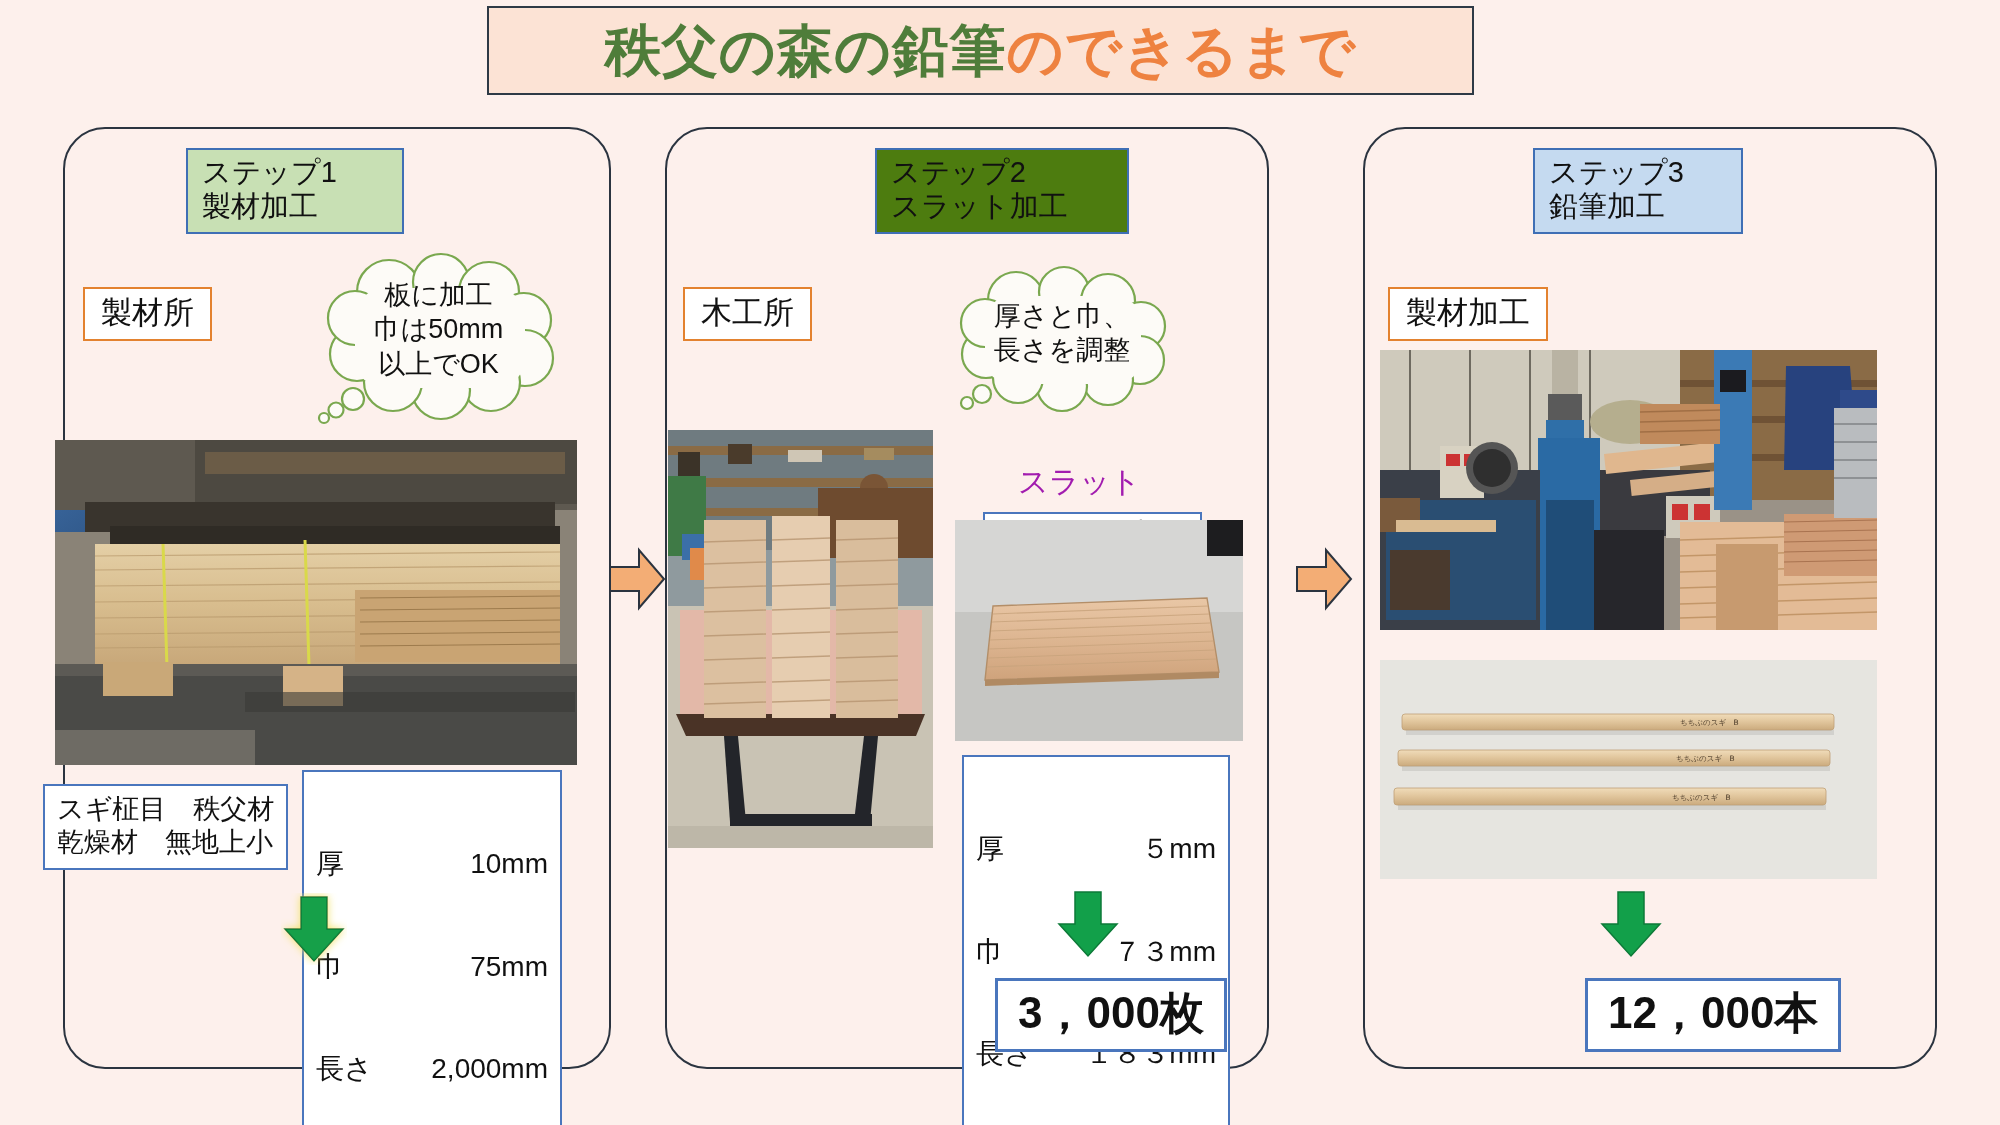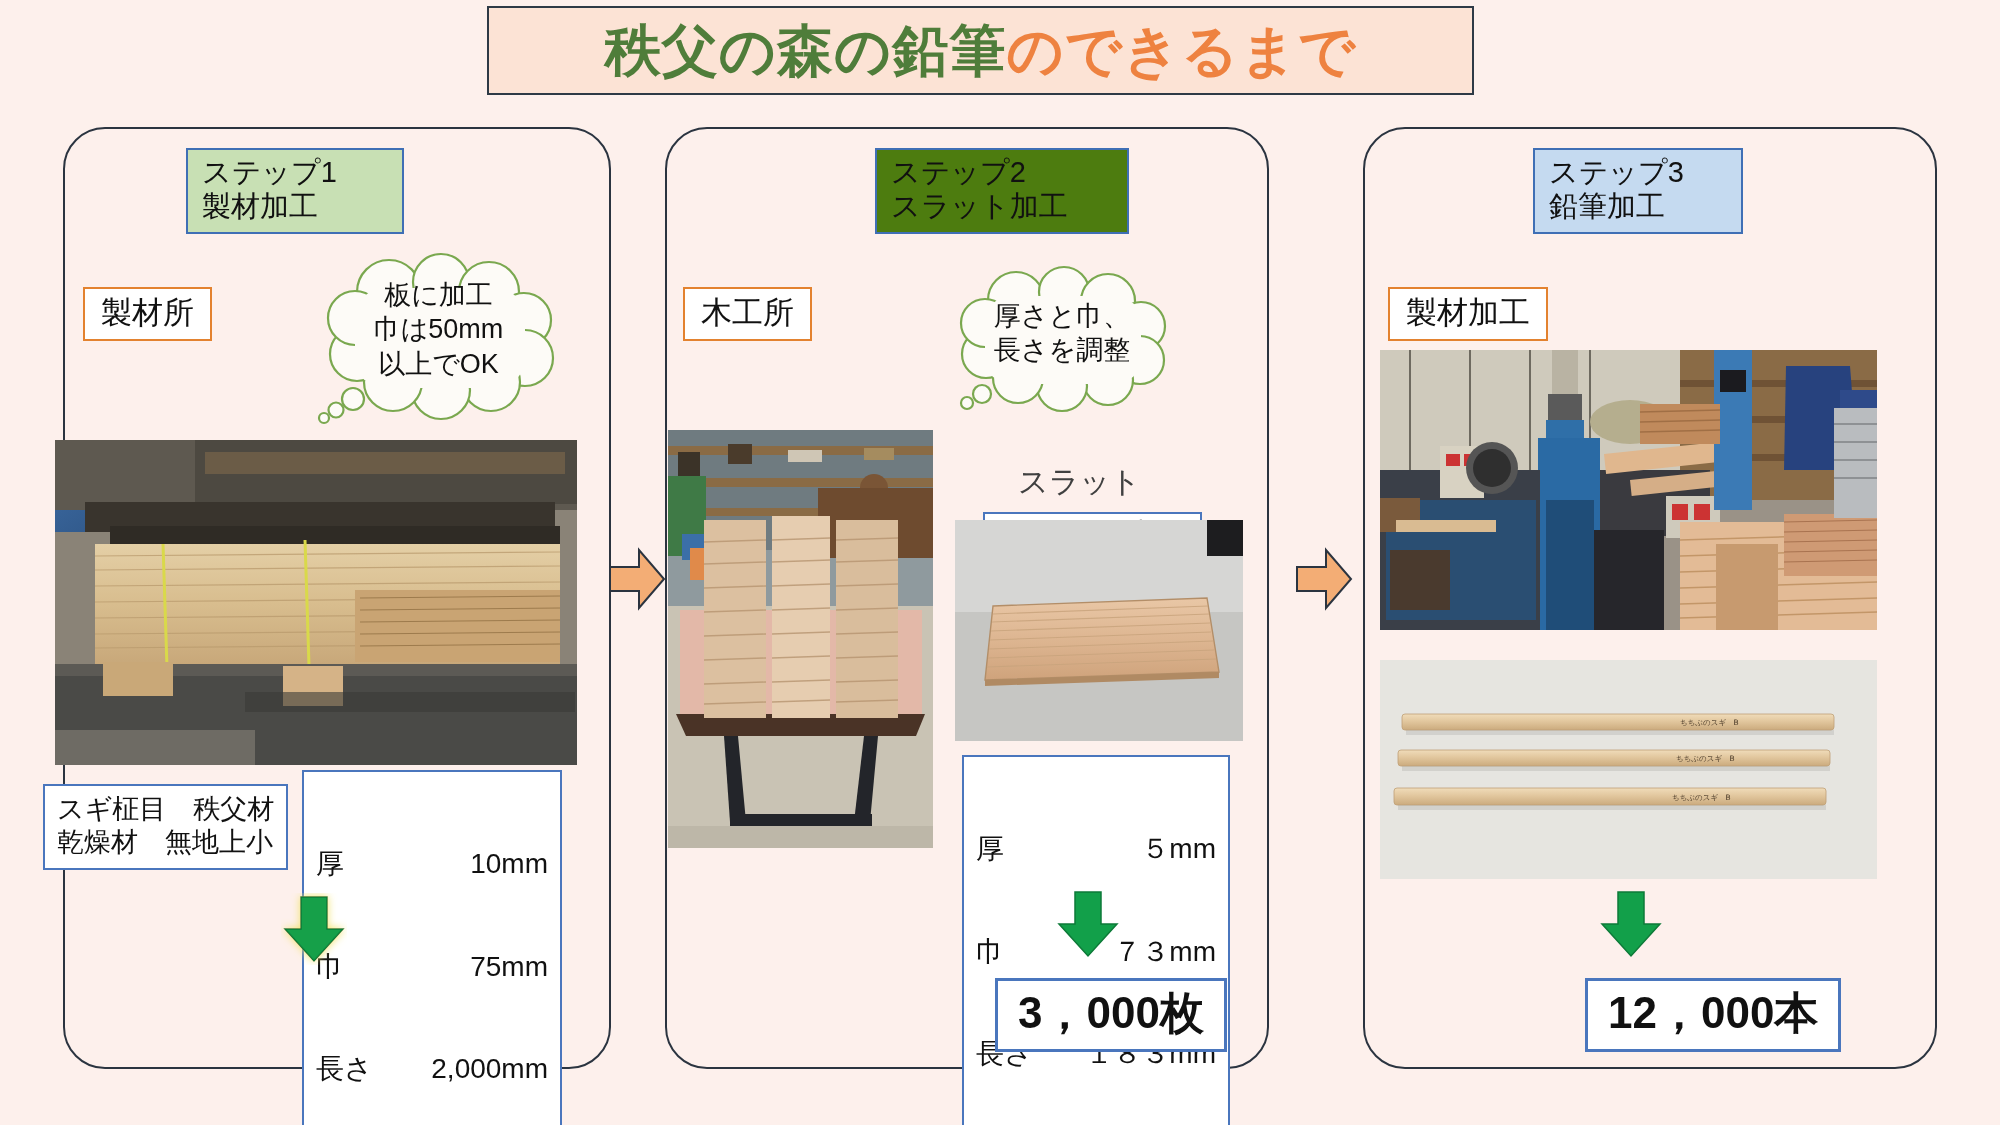--- a/index.html
+++ b/index.html
@@ -87,21 +87,21 @@
   }
   #spec-mat{left:43px;top:784px;}
   #spec-mat{font-size:27px;}
   #spec1{left:302px;top:770px;width:232px;}
   #spec2{left:962px;top:755px;width:240px;}
   .spec .row{display:flex;}
   .spec .k{width:4.4em;}
   .spec .v{flex:1;text-align:right;}
 
   .slat-caption{
-    position:absolute;left:1018px;top:462px;font-size:30px;color:#404040;
+    position:absolute;left:1018px;top:462px;font-size:30px;color:#a21caf;
   }
   .slat-box{
     position:absolute;left:983px;top:512px;
     background:#fff;border:2px solid #4a76bd;
     font-size:27px;color:#111;padding:5px 12px 7px 12px;line-height:1.1;
   }
 
   
   .down-arrow{position:absolute;width:66px;height:72px;}
   #darr1{left:281px;top:893px;}

